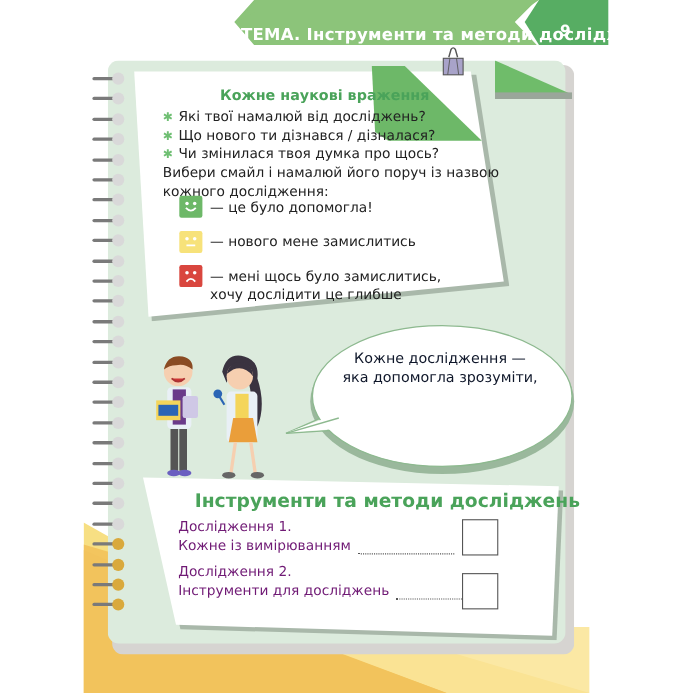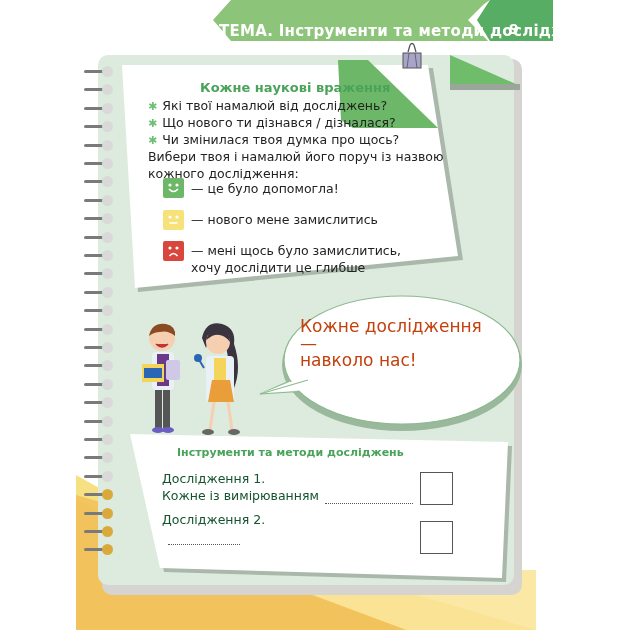--- a/index.html
+++ b/index.html
@@ -29,29 +29,29 @@
   .card1-title { left:200px; top:80px; font-size:13px; font-weight:bold; color:#4aa35a; white-space:nowrap; }
   .bullet { left:148px; font-size:12.5px; color:#222; white-space:nowrap; }
   .bullet .star { color:#6fbf73; margin-right:5px; font-size:11px; }
   .para { left:148px; font-size:12.5px; color:#222; white-space:nowrap; line-height:17px; }
   .smiley { left:163px; width:21px; height:20px; border-radius:2px; }
   .smiley svg { width:21px; height:20px; display:block; }
   .legend-text { left:191px; font-size:12.5px; color:#222; white-space:nowrap; line-height:17px; }
 
   
   .bubble { left:250px; top:290px; width:300px; height:150px; }
-  .bubble-text { left:300px; top:318px; width:200px; font-size:17px; color:#c2410c; line-height:17px; }
+  .bubble-text { left:300px; top:318px; width:200px; text-align:center; font-size:13px; color:#0f172a; line-height:17px; }
 
   
   .kids { left:130px; top:318px; width:125px; height:125px; }
 
   
   .card2 { left:130px; top:432px; width:382px; height:150px; }
-  .card2-title { left:177px; top:446px; font-size:11px; font-weight:bold; color:#4aa35a; white-space:nowrap; }
-  .row-text { left:162px; font-size:12.5px; color:#14532d; white-space:nowrap; line-height:17px; }
+  .card2-title { left:177px; top:446px; font-size:17px; font-weight:bold; color:#4aa35a; white-space:nowrap; }
+  .row-text { left:162px; font-size:12.5px; color:#701a75; white-space:nowrap; line-height:17px; }
   .dots { border-bottom:1.5px dotted #555; display:inline-block; vertical-align:bottom; margin-left:6px; height:4px; }
   .answer-box { left:420px; width:33px; height:33px; border:1.5px solid #555; background:#fff; box-sizing:border-box; }
 
   .clip { left:398px; top:42px; width:28px; height:28px; }
 </style>
 </head>
 <body>
 
 <svg class="abs yellow-bg" viewBox="0 0 460 190">
   <polygon points="0,35 80,80 80,190 0,190" fill="#f7df83"></polygon>
@@ -199,21 +199,21 @@
   <line x1="11" y1="11" x2="9" y2="26" stroke="#555" stroke-width="0.8"></line>
   <line x1="17" y1="11" x2="19" y2="26" stroke="#555" stroke-width="0.8"></line>
 </svg>
 
 <div class="abs card1-title">Кожне наукові враження</div>
 
 <div class="abs bullet" style="top:98px"><span class="star">✱</span><span>Які твої намалюй від досліджень?</span></div>
 <div class="abs bullet" style="top:115px"><span class="star">✱</span><span>Що нового ти дізнався / дізналася?</span></div>
 <div class="abs bullet" style="top:132px"><span class="star">✱</span><span>Чи змінилася твоя думка про щось?</span></div>
 
-<div class="abs para" style="top:148px">Вибери твоя і намалюй його поруч із назвою</div>
+<div class="abs para" style="top:148px">Вибери смайл і намалюй його поруч із назвою</div>
 <div class="abs para" style="top:165px">кожного дослідження:</div>
 
 <div class="abs smiley" style="top:178px;background:#6db868">
   <svg viewBox="0 0 21 20">
       <circle cx="7" cy="7" r="1.6" fill="#fff"></circle>
       <circle cx="14" cy="7" r="1.6" fill="#fff"></circle>
       <path d="M6 11 Q10.5 16 15 11" stroke="#fff" stroke-width="1.6" fill="none"></path>
     </svg>
 </div>
 <div class="abs legend-text" style="top:180px">— це було допомогла!</div>
@@ -268,28 +268,28 @@
 
 <svg class="abs bubble" viewBox="0 0 300 150">
   <ellipse cx="152" cy="72" rx="120" ry="66" fill="#9ab89c" transform="translate(0,3)"></ellipse>
   <polygon points="10,104 60,82 72,100" fill="#dfeedd" stroke="#8db98f" stroke-width="1.2"></polygon>
   <ellipse cx="152" cy="70" rx="118" ry="64" fill="#ffffff" stroke="#8db98f" stroke-width="1.2"></ellipse>
   <polygon points="12,103 62,84 70,99" fill="#ffffff"></polygon>
   <path d="M10 104 L58 90" stroke="#8db98f" stroke-width="1.2"></path>
 </svg>
 <div class="abs bubble-text">
   <div>Кожне дослідження —</div>
-  <div>навколо нас!</div>
+  <div>яка допомогла зрозуміти,</div>
 </div>
 
 <svg class="abs card2" viewBox="0 0 382 150">
   <polygon points="6,6 382,14 376,150 34,140" fill="#a9b8aa"></polygon>
   <polygon points="0,2 378,10 372,146 30,136" fill="#ffffff"></polygon>
 </svg>
 <div class="abs card2-title">Інструменти та методи досліджень</div>
 
 <div class="abs row-text" style="top:470px">Дослідження 1.</div>
 <div class="abs row-text" style="top:487px"><span>Кожне із вимірюванням</span><span class="dots" style="width:88px"></span></div>
 <div class="abs answer-box" style="top:472px"></div>
 
 <div class="abs row-text" style="top:511px">Дослідження 2.</div>
-<div class="abs row-text" style="top:528px"><span class="dots" style="width:72px"></span></div>
+<div class="abs row-text" style="top:528px"><span>Інструменти для досліджень</span><span class="dots" style="width:72px"></span></div>
 <div class="abs answer-box" style="top:521px"></div>
 
 </body></html>

